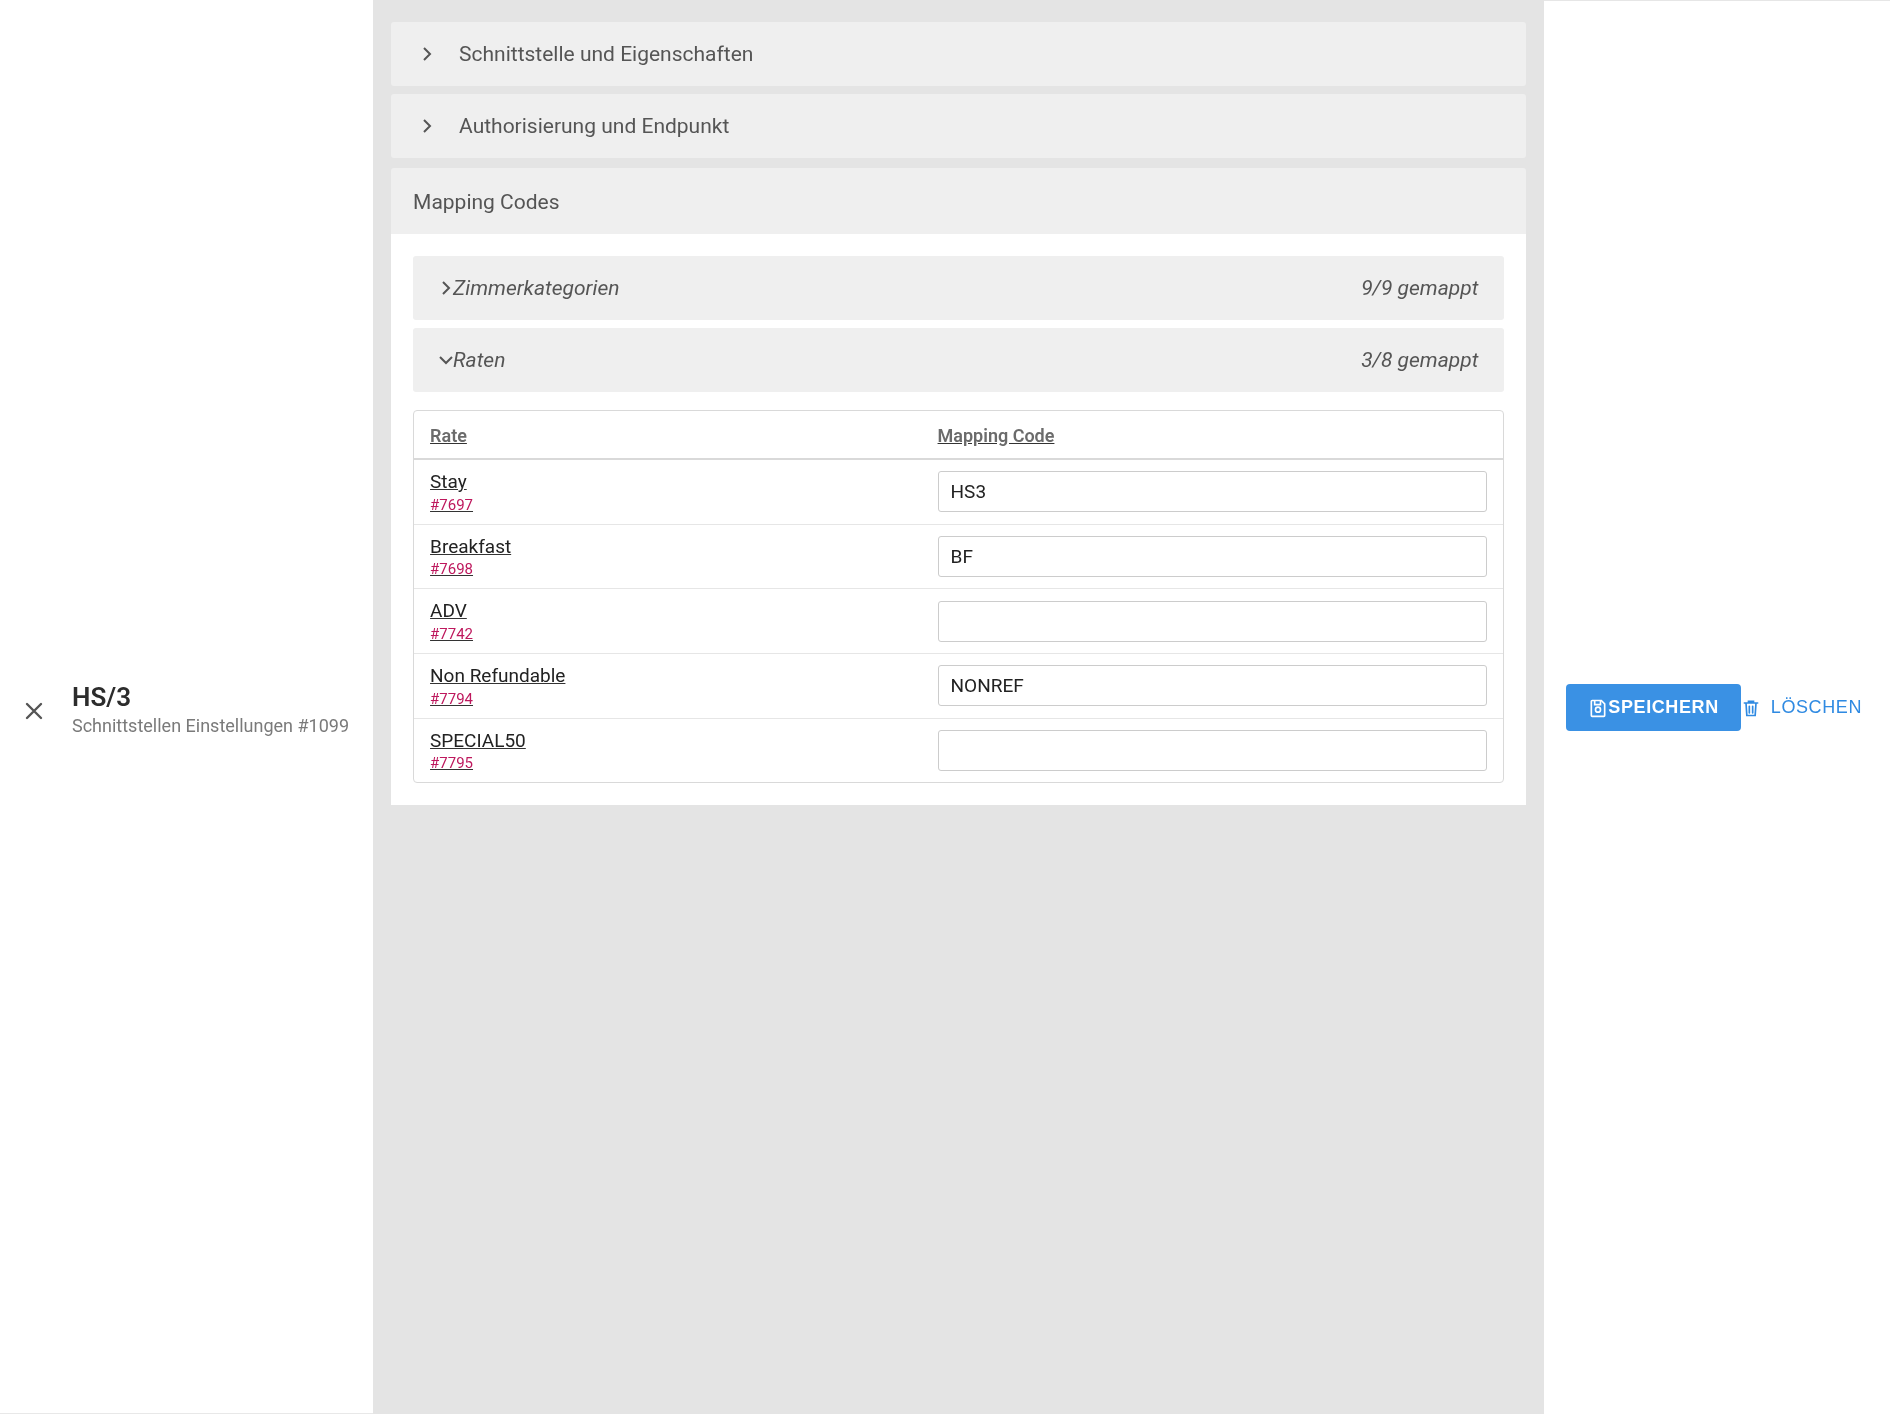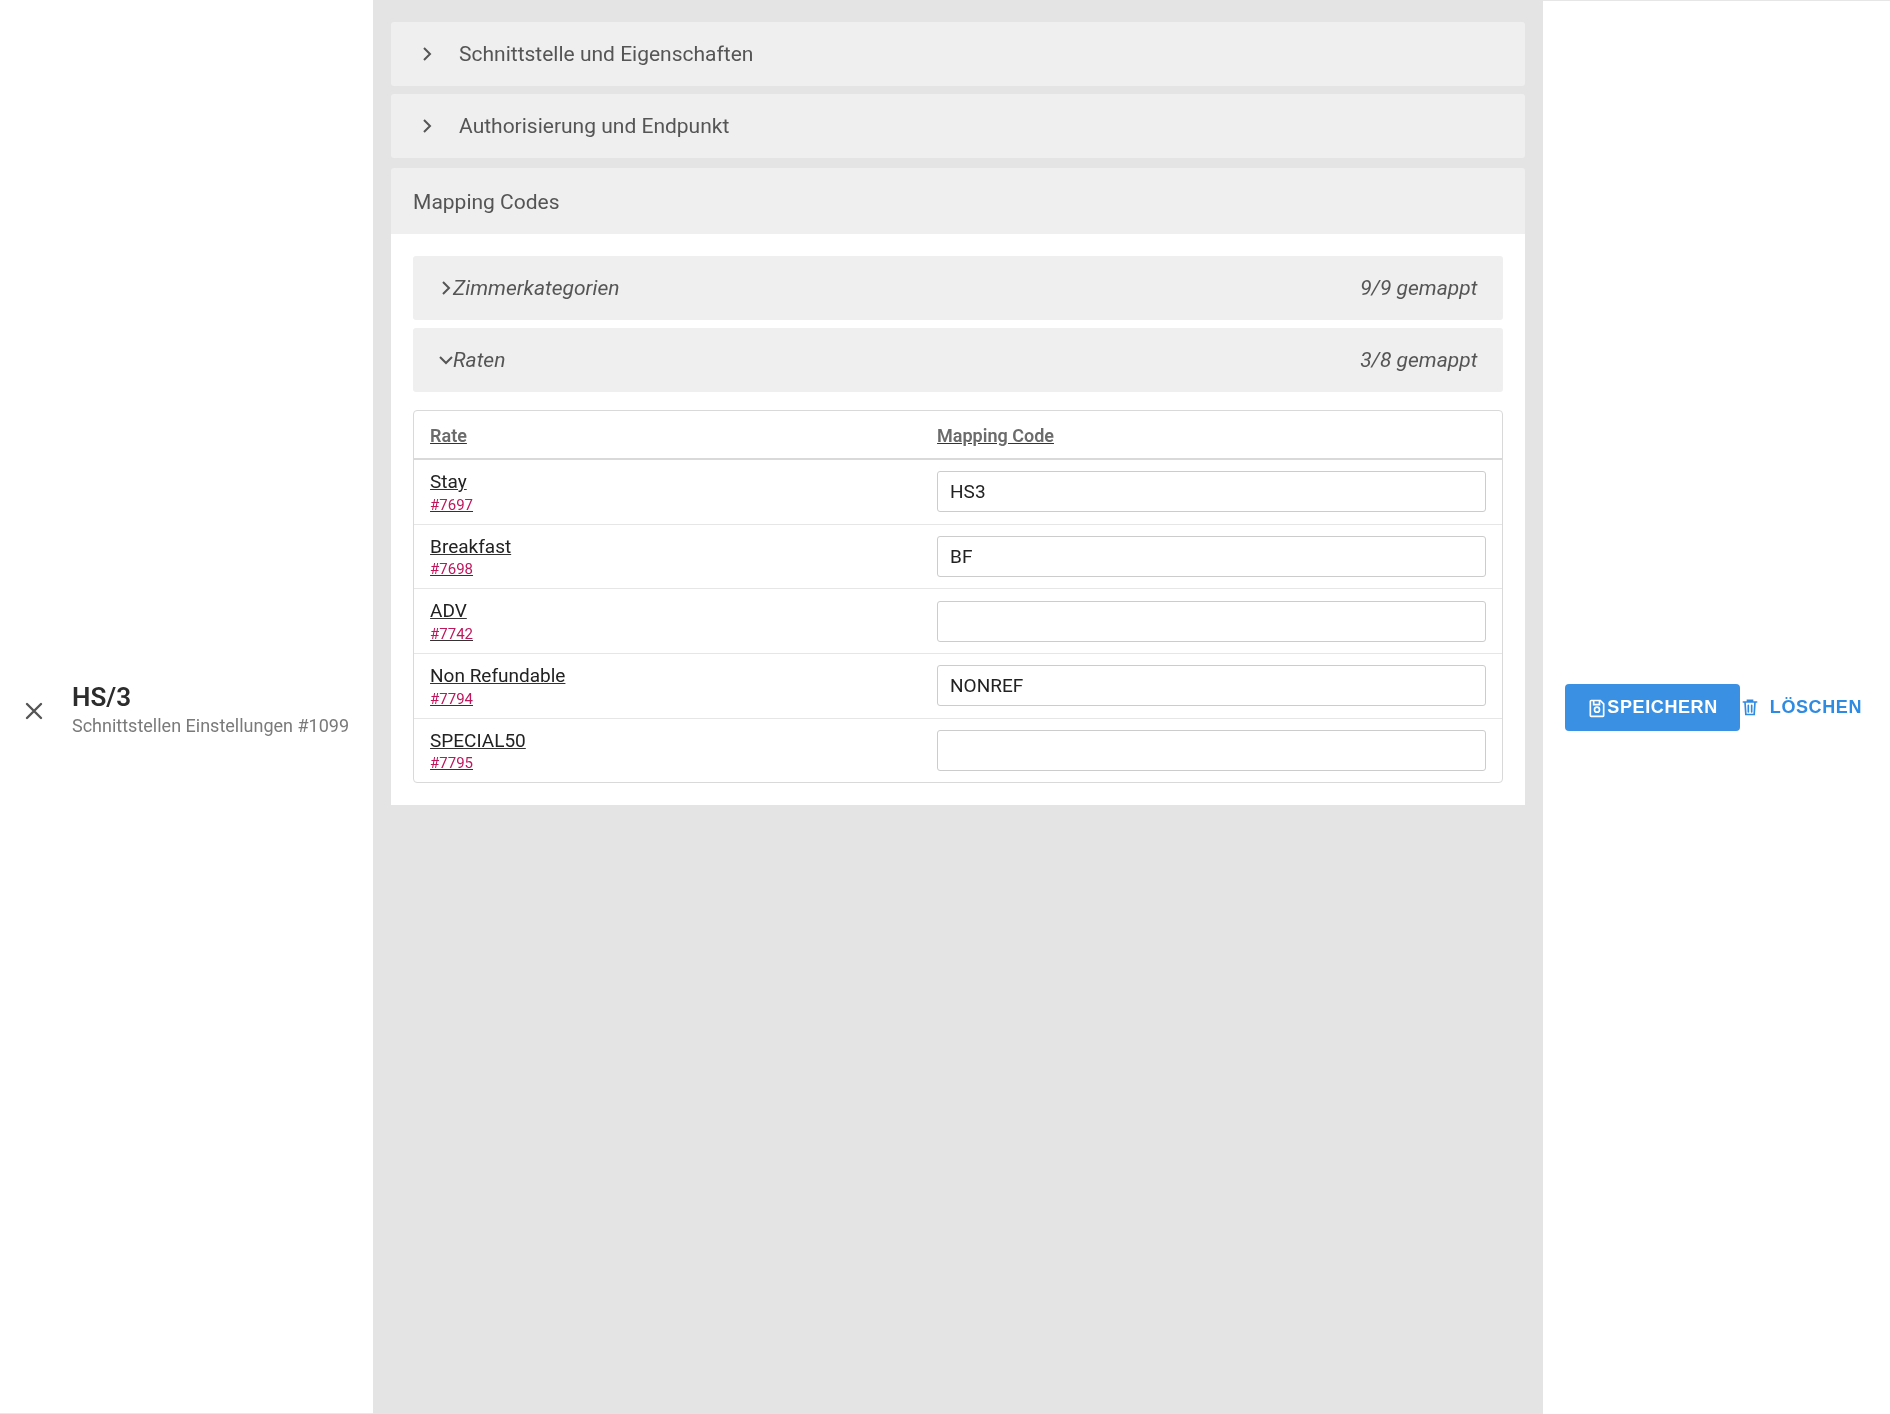--- a/index.html
+++ b/index.html
@@ -168,27 +168,27 @@
       border: none;
       border-radius: 4px;
       padding: 13px 22px;
       font-size: 18px;
       font-weight: 700;
       letter-spacing: 0.6px;
       cursor: pointer;
     }
     .delete-btn {
       display: inline-flex;
-      align-items: flex-start;
+      align-items: flex-end;
       gap: 10px;
       background: transparent;
       border: none;
       color: #2f8ae2;
       font-size: 18px;
-      font-weight: 700;
+      font-weight: 400;
       letter-spacing: 0.6px;
       cursor: pointer;
     }
     svg { display: block; }
 
     
     .content-wrap::-webkit-scrollbar { width: 12px; }
     .content-wrap::-webkit-scrollbar-thumb { background:#c4c4c4; border-radius:6px; }
     .content-wrap::-webkit-scrollbar-track { background:#e4e4e4; }
   </style>

